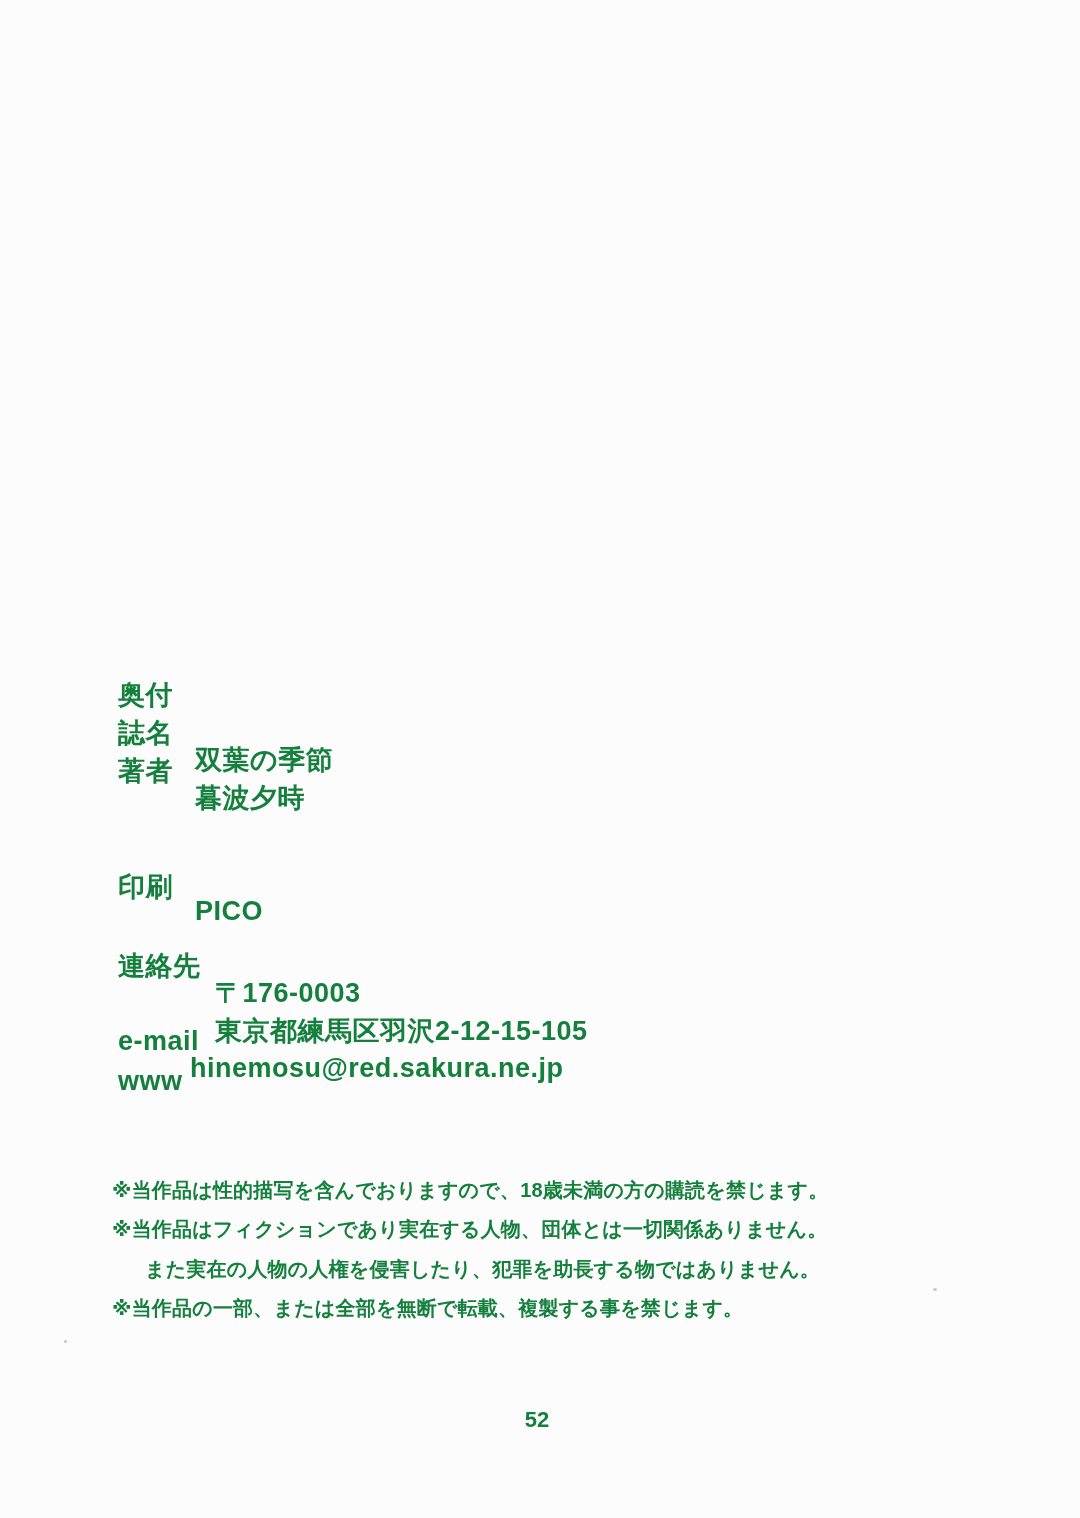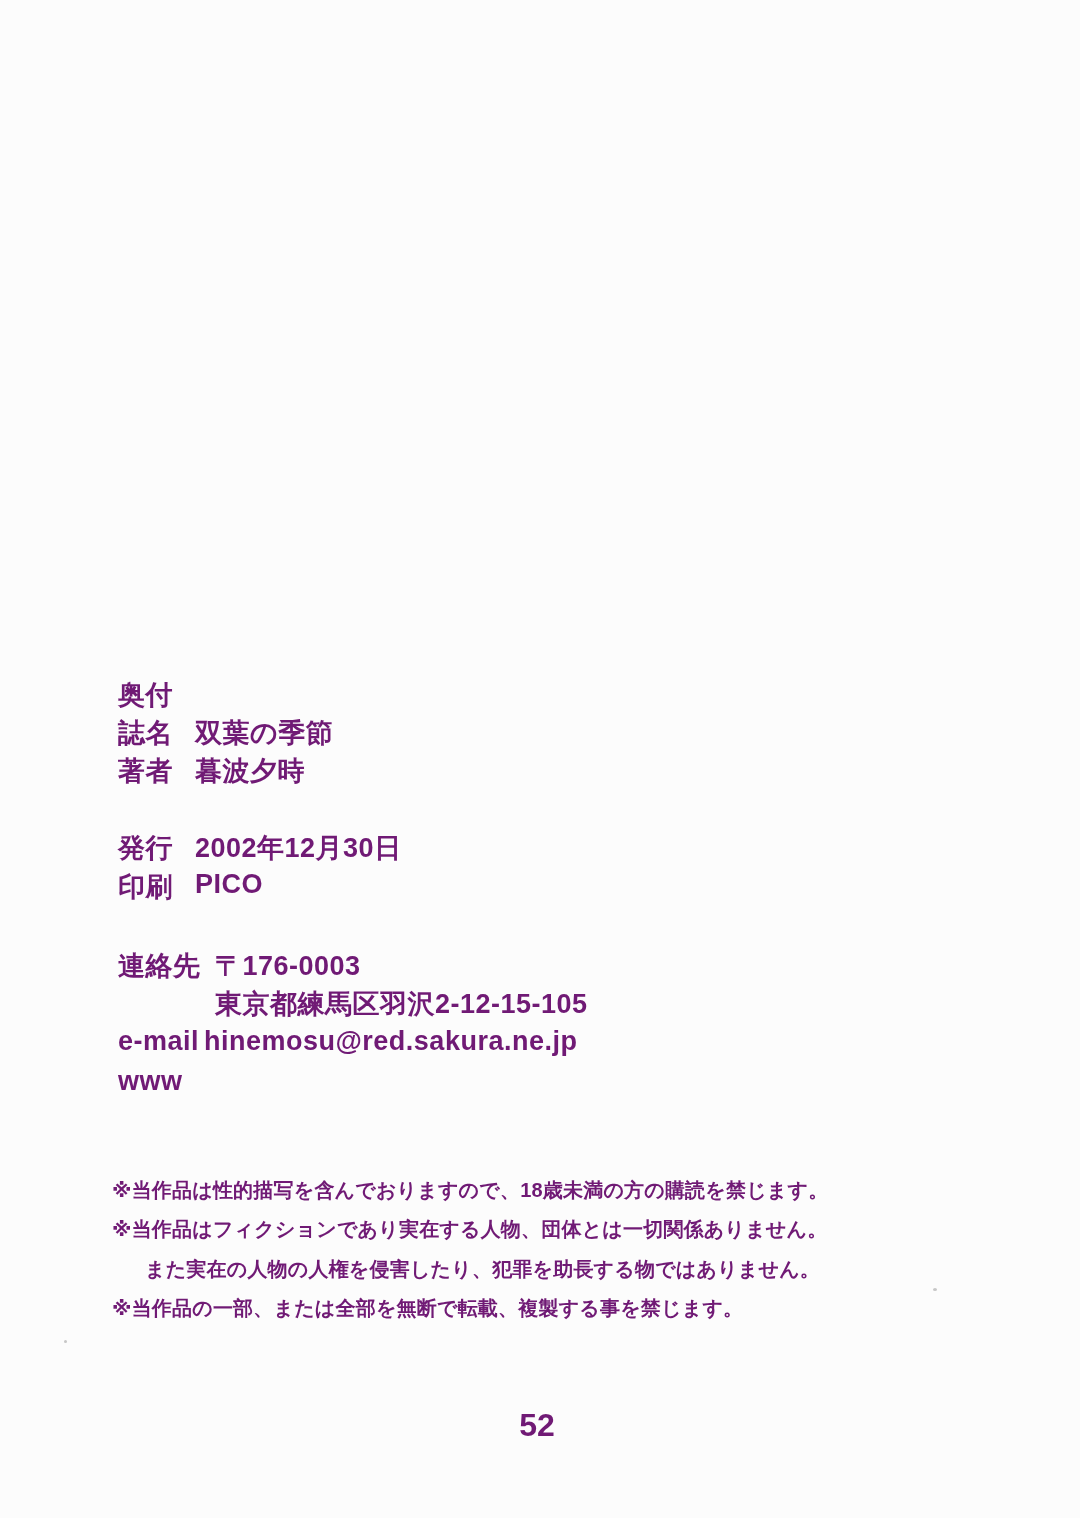--- a/index.html
+++ b/index.html
@@ -8,56 +8,57 @@
     background: #e8e8e8;
   }
   .page {
     position: relative;
     width: 1080px;
     height: 1518px;
     margin: 0 auto;
     background: #fcfcfc;
     overflow: hidden;
     font-family: "Liberation Sans", "DejaVu Sans", sans-serif;
-    color: #701a75;
+    color: #15803d;
   }
   .line {
     position: absolute;
     left: 0;
     width: 100%;
     height: 34px;
     font-size: 27px;
     font-weight: 600;
     white-space: nowrap;
     letter-spacing: 0.5px;
   }
   .line .lbl {
     position: absolute;
     left: 118px;
   }
   .line .val {
     position: absolute;
     left: 195px;
+    margin-top: 27px;
   }
   .line .val.indent-215 { left: 215px; }
-  .line .val.indent-202 { left: 204px; }
+  .line .val.indent-202 { left: 190px; }
   .disclaimer {
     position: absolute;
     left: 112px;
     font-size: 20px;
     font-weight: 600;
     white-space: nowrap;
     letter-spacing: 0.2px;
   }
   .disclaimer.cont { left: 145px; }
   .page-number {
     position: absolute;
     left: 537px;
     transform: translateX(-50%);
-    font-size: 32px;
+    font-size: 22px;
     font-weight: 600;
   }
   .speck {
     position: absolute;
     background: #9a9a9a;
     border-radius: 50%;
     opacity: 0.55;
   }
 </style>
 </head>
@@ -69,24 +70,20 @@
     <span class="lbl">奥付</span>
   </div>
 
   <div class="line" style="top:715px">
     <span class="lbl">誌名</span>
     <span class="val">双葉の季節</span>
   </div>
   <div class="line" style="top:753px">
     <span class="lbl">著者</span>
     <span class="val">暮波夕時</span>
-  </div>
-  <div class="line" style="top:830px">
-    <span class="lbl">発行</span>
-    <span class="val">2002年12月30日</span>
   </div>
   <div class="line" style="top:869px">
     <span class="lbl">印刷</span>
     <span class="val">PICO</span>
   </div>
 
   <div class="line" style="top:948px">
     <span class="lbl">連絡先</span>
     <span class="val indent-215">〒176-0003</span>
   </div>

